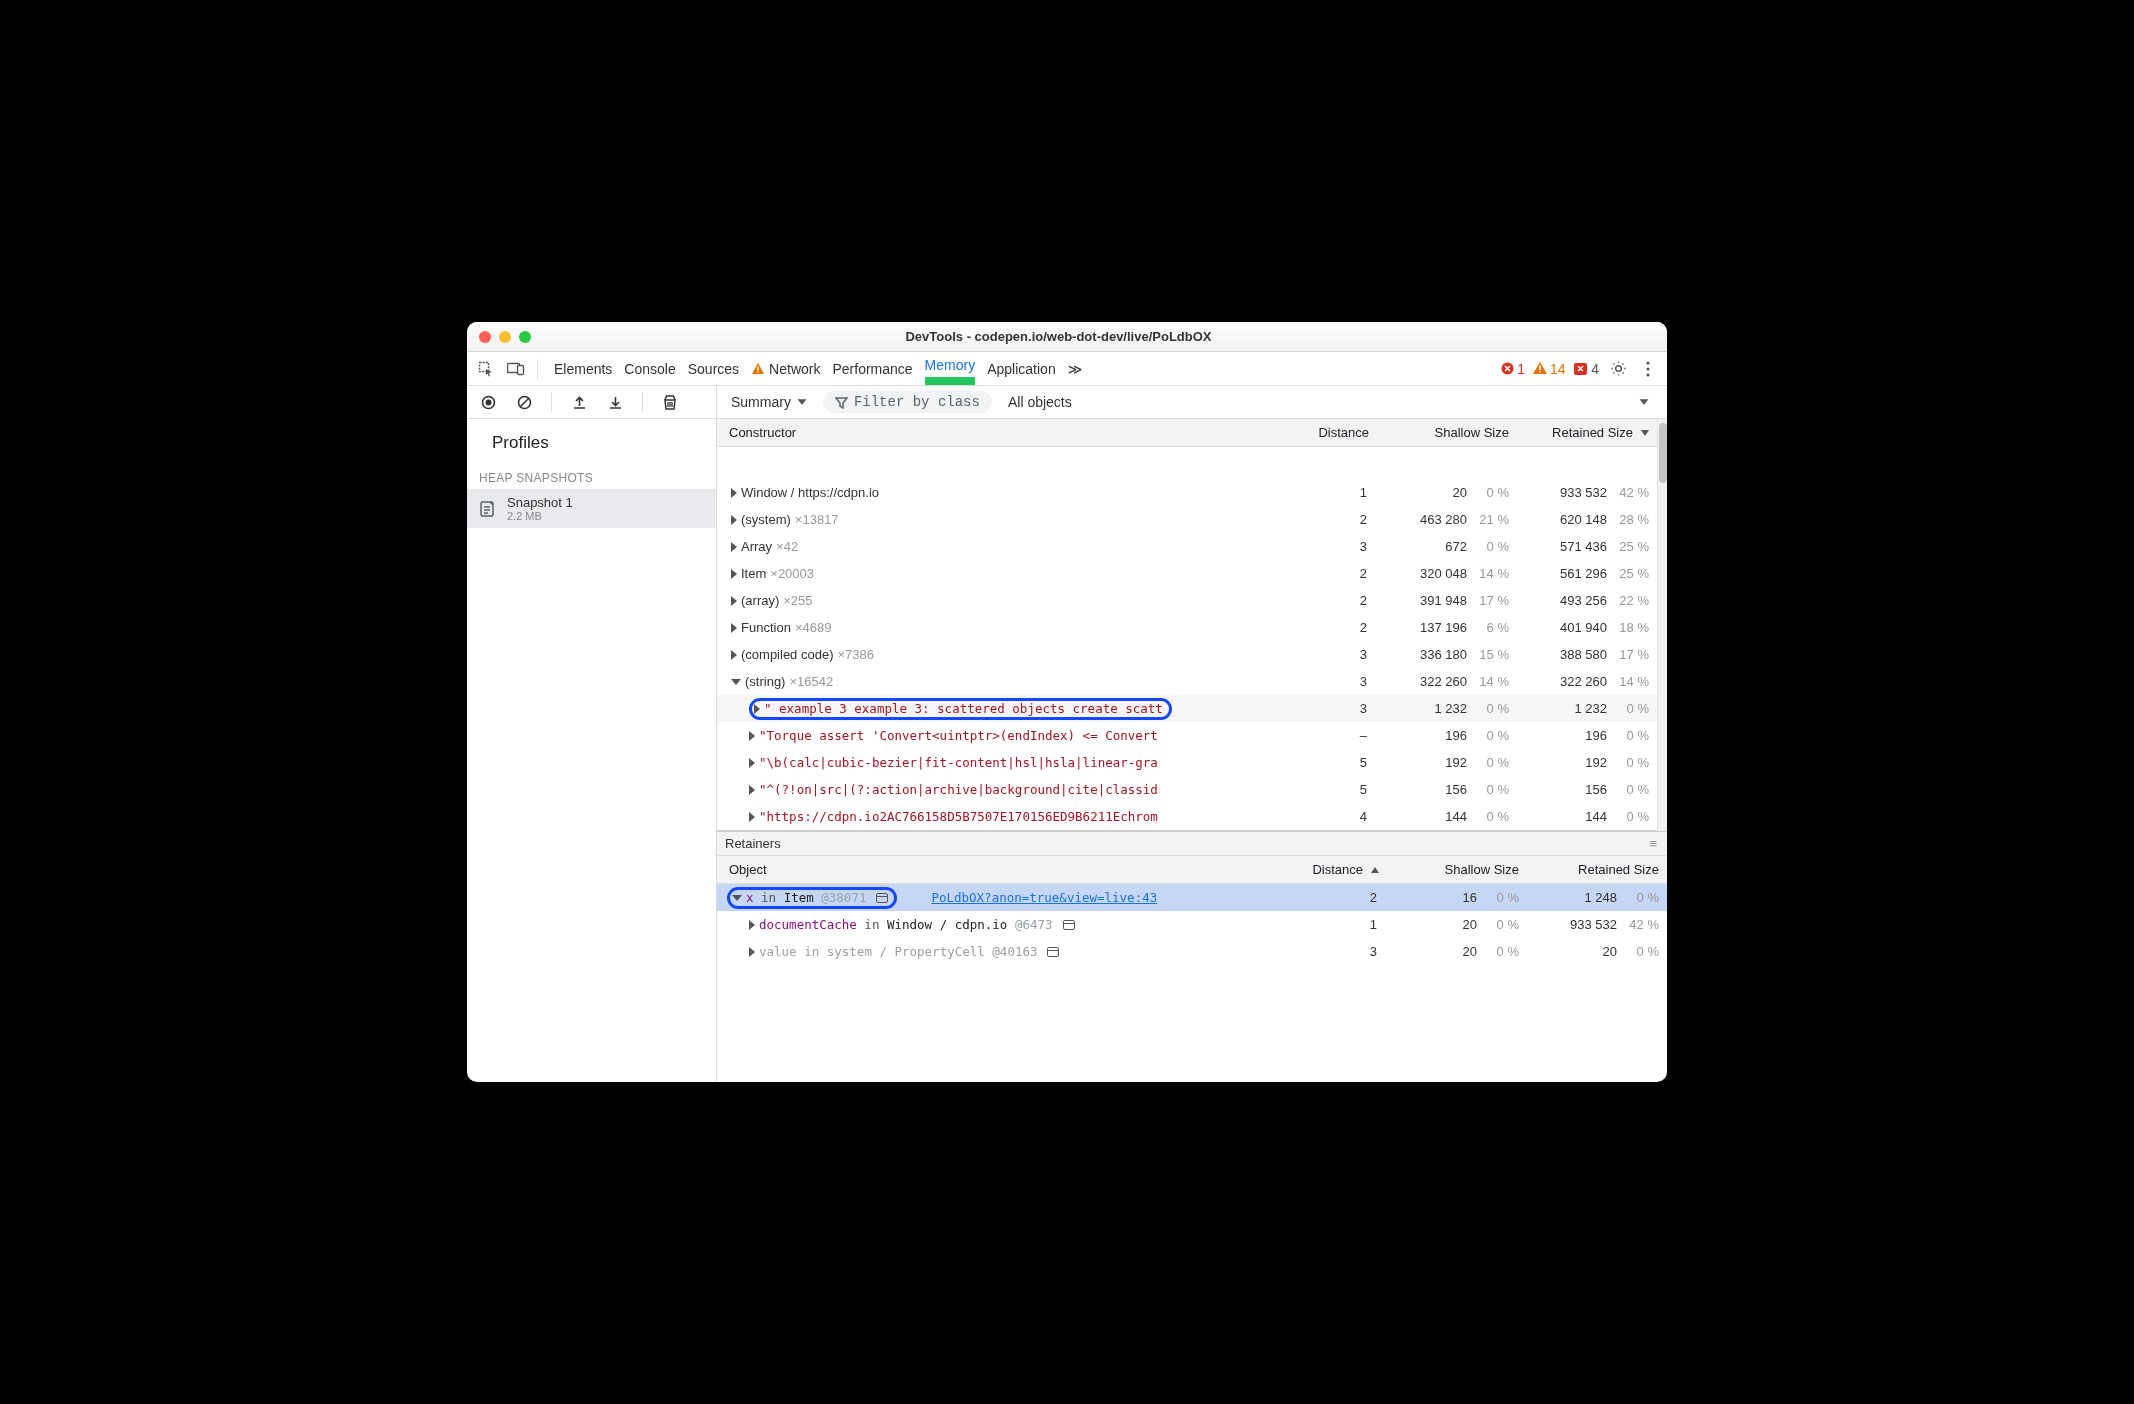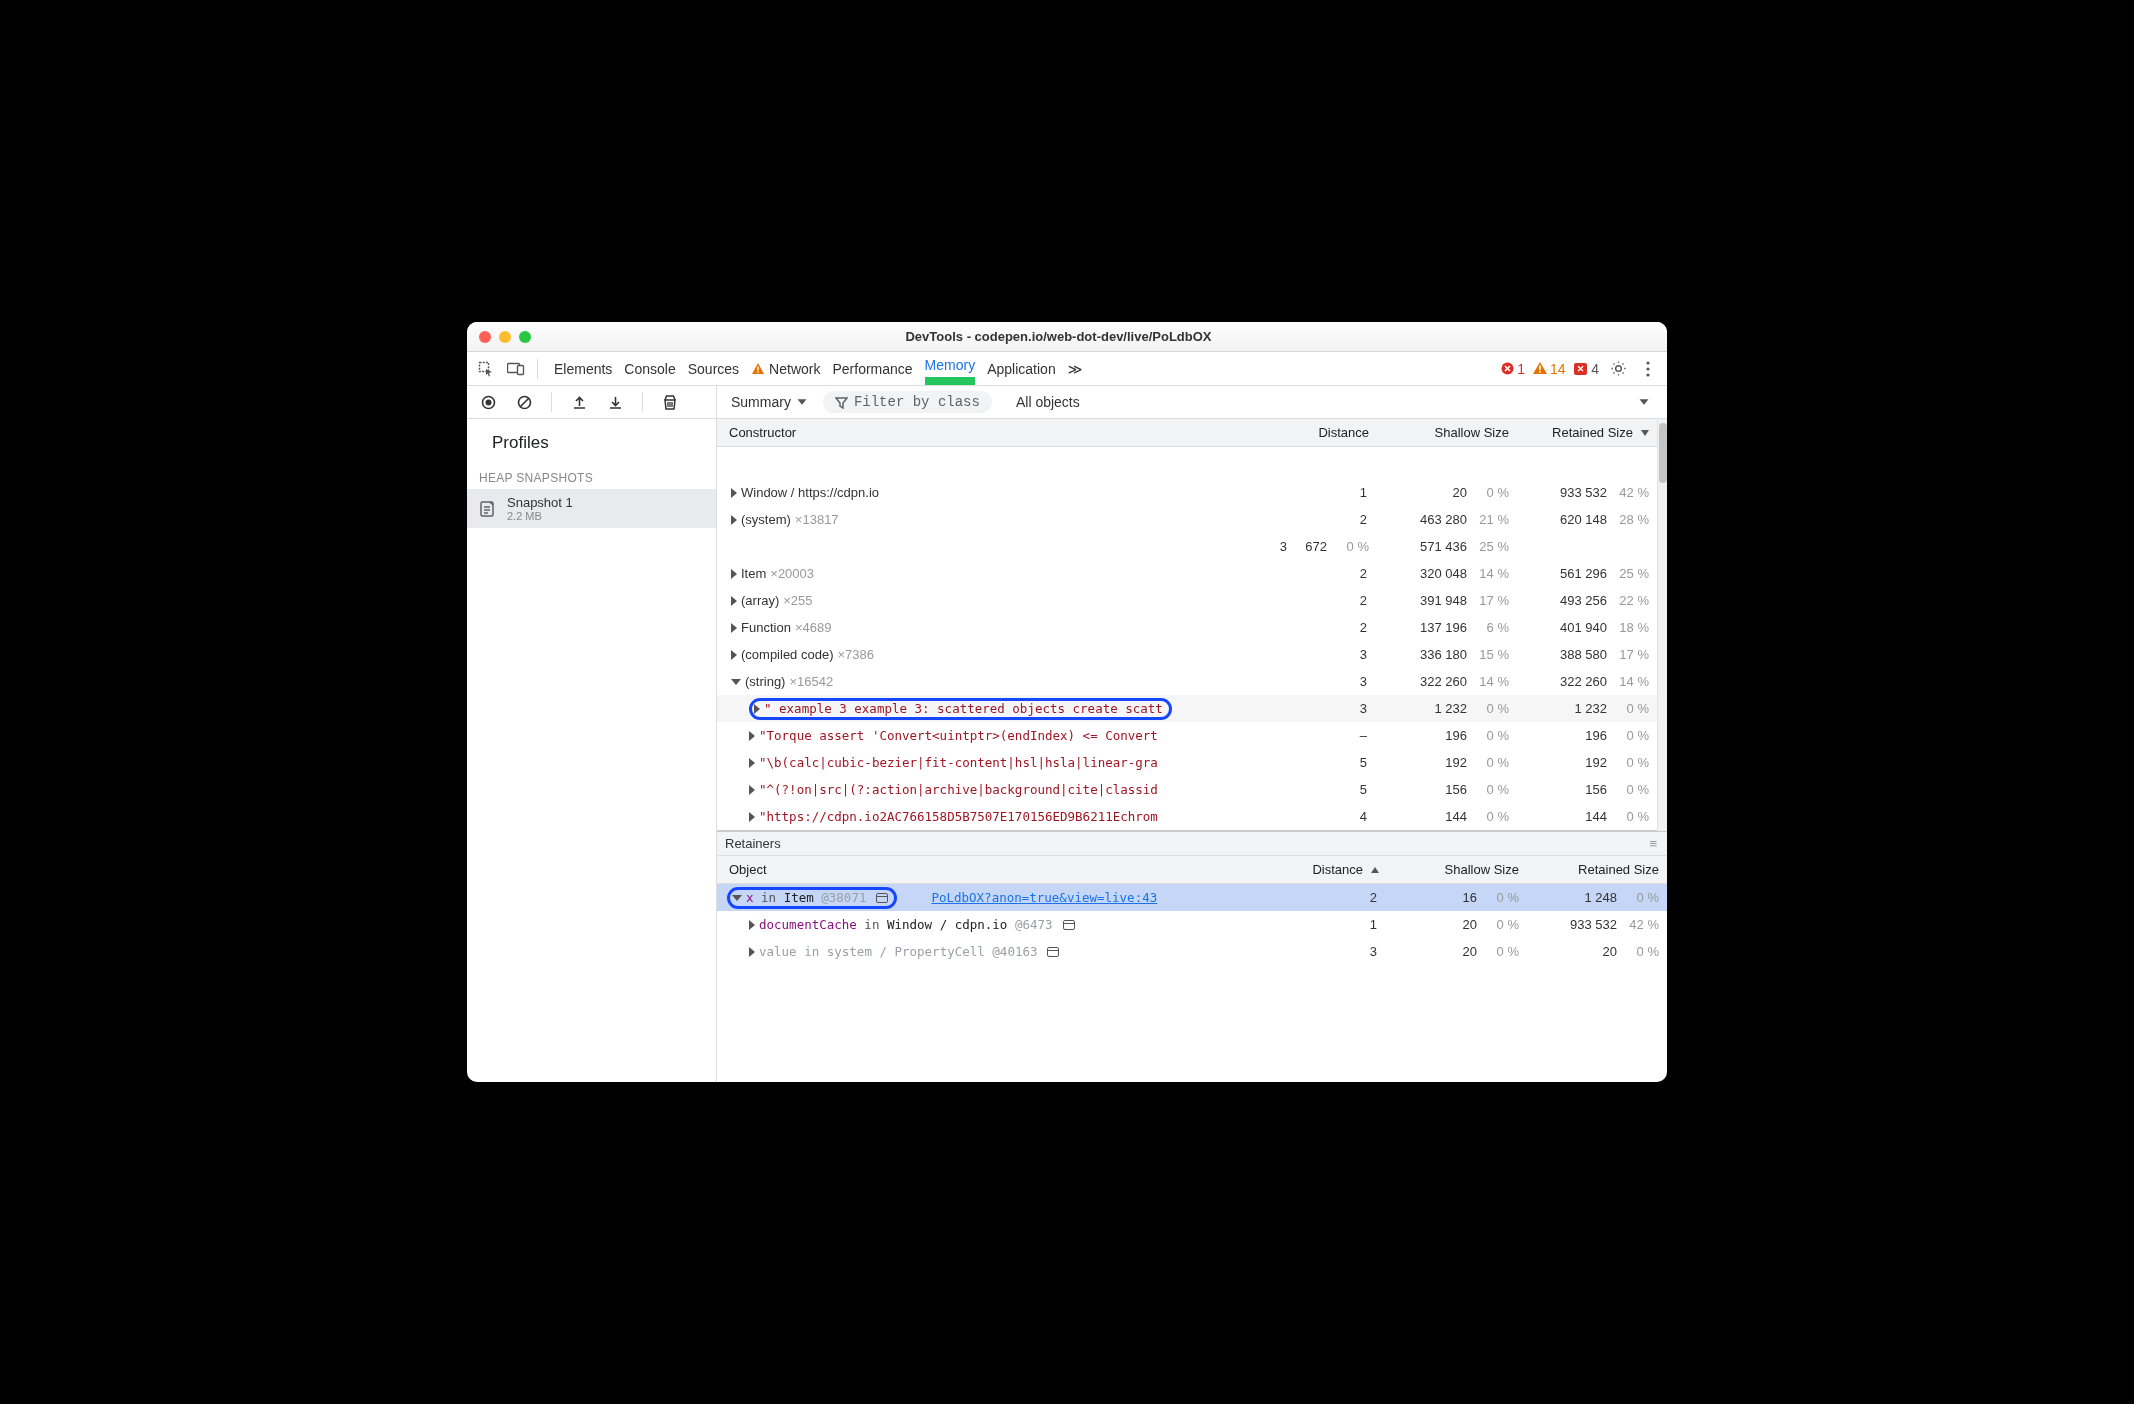--- a/index.html
+++ b/index.html
@@ -315,21 +315,21 @@
       <div class="dropdown">
         <span>Summary</span>
         <span class="tri down sm"></span>
       </div>
       <div class="filter-pill">
         <svg width="13" height="13" viewBox="0 0 13 13">
             <path d="M1 2 H12 L8 7 V12 L5 10 V7 Z" fill="none" stroke="#5f6368" stroke-width="1.5"></path>
           </svg>
         <span>Filter by class</span>
       </div>
-      <div class="dropdown" style="margin-left:8px;justify-content:center;">
+      <div class="dropdown" style="justify-content:center;">
         <span>All objects</span>
       </div>
       <div style="flex:1"></div>
       <span class="tri down sm" style="margin-right:8px;"></span>
     </div>
   </div>
 
   <div class="content">
     <div class="sidebar">
       <div class="side-head">Profiles</div>
@@ -387,20 +387,26 @@
                 <div class="pair">
                   <span class="val">463 280</span>
                   <span class="pct">21 %</span>
                 </div>
                 <div class="pair">
                   <span class="val">620 148</span>
                   <span class="pct">28 %</span>
                 </div>
               </div>
               <div class="trow">
+                <div class="c0">
+                  <span class="indent" style="width: 0px;"></span>
+                  <span class="tri right"></span>
+                  <span class="txt">Array</span>
+                  <span class="dim"> ×42</span>
+                </div>
                 <div class="num">3</div>
                 <div class="pair">
                   <span class="val">672</span>
                   <span class="pct">0 %</span>
                 </div>
                 <div class="pair">
                   <span class="val">571 436</span>
                   <span class="pct">25 %</span>
                 </div>
               </div>

